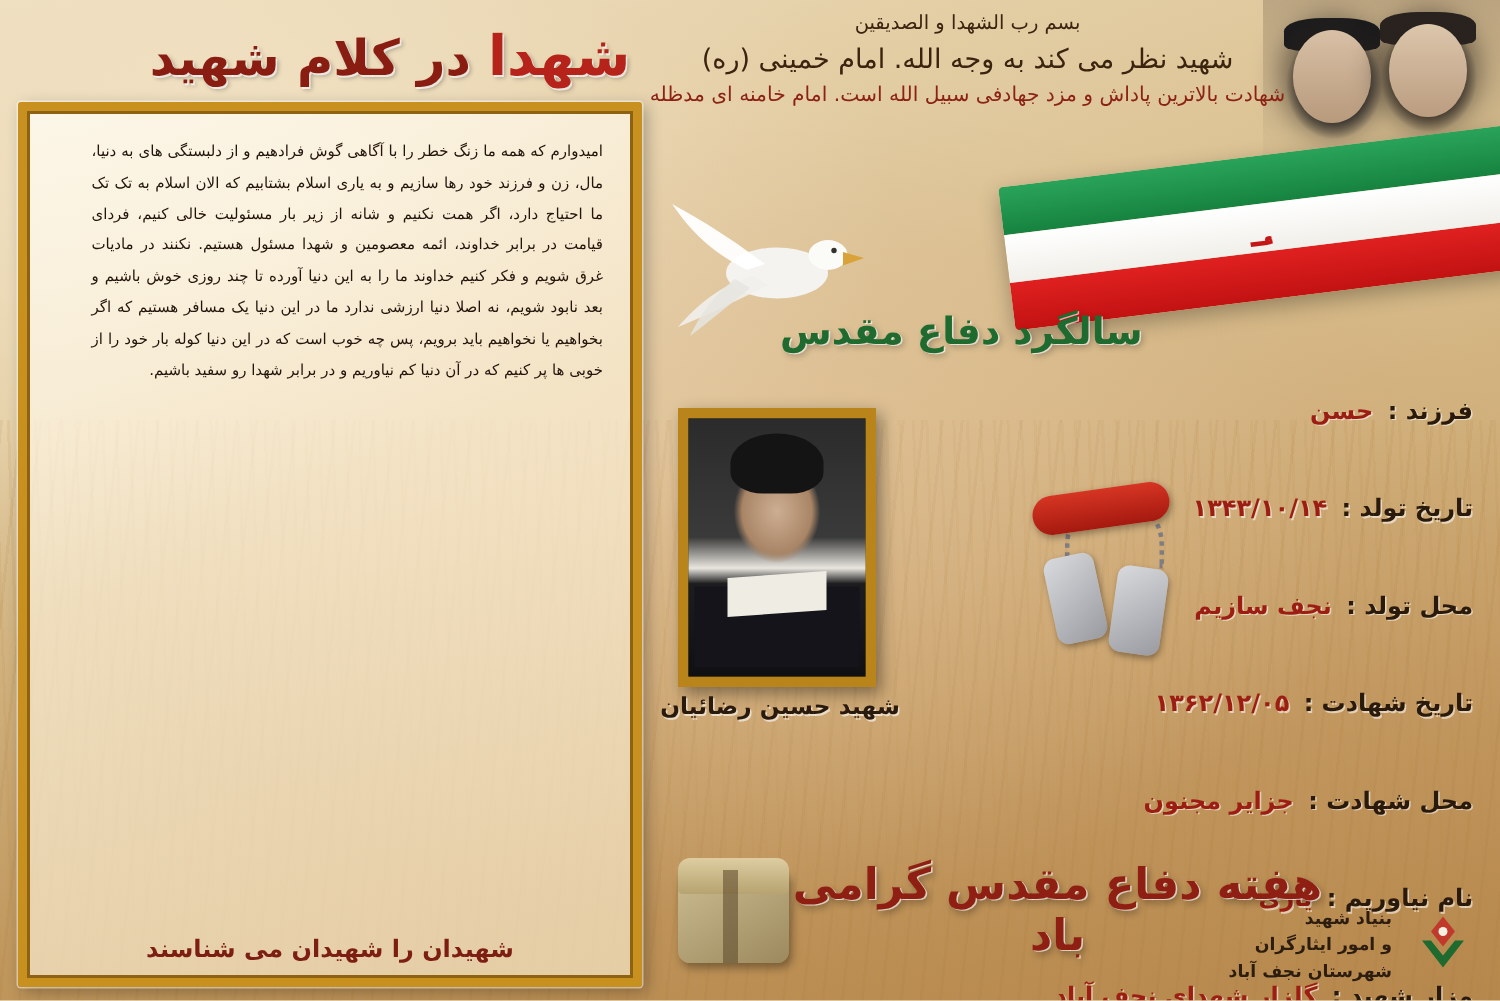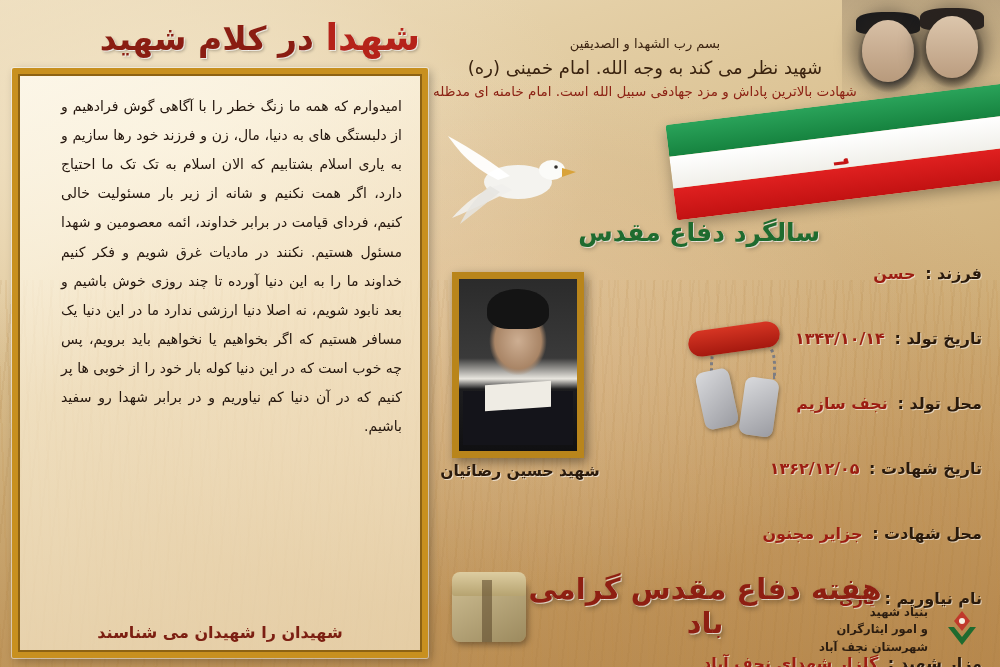--- a/index.html
+++ b/index.html
@@ -41,33 +41,32 @@
   #quote-frame{
     position:absolute;left:12px;top:68px;width:404px;height:578px;
     border:6px solid #c8901f;
     box-shadow:0 0 0 2px #8d6213 inset, 0 0 0 1px rgba(255,255,255,.5), 3px 3px 10px rgba(0,0,0,.28);
     background:linear-gradient(155deg, rgba(255,252,242,0.80), rgba(250,238,212,0.72) 45%, rgba(243,226,192,0.74));
     border-radius:2px;
   }
   #quote-text{
     position:absolute;inset:18px 20px 46px 20px;
     direction:rtl;text-align:justify;
-    color:#23150c;font-size:14px;line-height:2.08;
+    color:#23150c;font-size:10px;line-height:2.08;
     font-family:"DejaVu Sans", sans-serif;
     margin-left:23px;
   }
   #quote-footer{
     position:absolute;bottom:10px;left:0;right:0;
     direction:rtl;text-align:center;color:#7c1f12;font-size:16px;font-weight:bold;
   }
   
   #bismillah-block{
     position:absolute;top:8px;left:430px;width:430px;text-align:center;direction:rtl;
     color:#4a2a14;
-    margin-top:28px;
   }
   #bismillah-block .l1{font-size:13px;color:#3c2411;margin-bottom:6px;}
   #bismillah-block .l2{font-size:18px;color:#3a230f;margin-bottom:5px;}
   #bismillah-block .l3{font-size:13.5px;color:#8c2214;}
   
   #leaders{
     position:absolute;top:0;right:0;width:158px;height:118px;
     background:
       radial-gradient(ellipse 46px 52px at 30% 48%, #3a3a3c 0%, #2c2c2e 42%, rgba(44,44,46,0) 70%),
       radial-gradient(ellipse 46px 52px at 70% 44%, #4a4036 0%, #3a322a 42%, rgba(58,50,42,0) 70%),
@@ -92,24 +91,23 @@
   #flag .emblem{
     position:absolute;left:50%;top:50%;transform:translate(-50%,-50%);
     width:34px;height:30px;color:#c51515;font-weight:bold;font-size:26px;line-height:30px;text-align:center;
   }
   
   #dove{
     position:absolute;left:440px;top:120px;width:150px;height:110px;pointer-events:none;
   }
   
   #defense-heading{
-    position:absolute;left:520px;top:206px;width:300px;text-align:right;direction:rtl;
+    position:absolute;left:520px;top:206px;width:300px;text-align:left;direction:rtl;
     color:#1f6b2f;font-size:25px;font-weight:bold;
     text-shadow:1px 1px 0 rgba(255,255,255,.65), 2px 2px 4px rgba(0,0,0,.25);
-    margin-top:12px;
   }
   
   #portrait-frame{
     position:absolute;left:452px;top:272px;width:118px;height:172px;
     border:7px solid #b9851b;
     background:#1a1a1a;
     box-shadow:0 0 0 2px #7d5a10 inset, 3px 4px 10px rgba(0,0,0,.4);
   }
   #portrait-frame .photo{
     position:absolute;inset:0;

